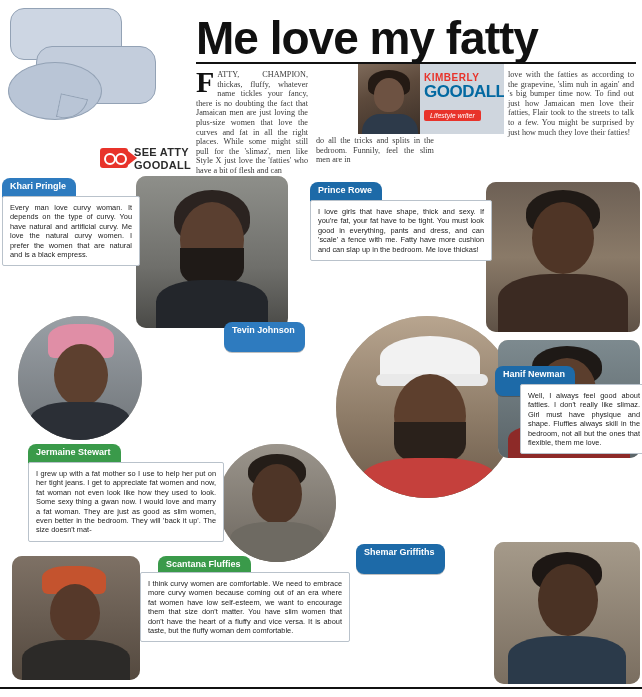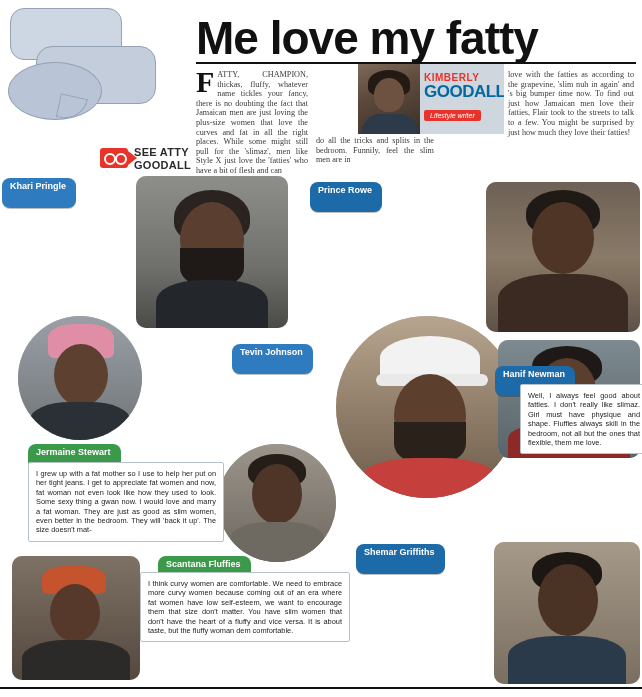--- a/index.html
+++ b/index.html
@@ -180,40 +180,42 @@
   <div class="photo rounded" style="left:136px;top:176px;width:152px;height:152px;">
     <div class="sk">
       <div class="bg" style="background:linear-gradient(180deg,#8e8f8a 0%,#6f6f6b 60%,#4a4a47 100%);"></div>
       <div class="hair" style="left:38px;top:14px;width:76px;height:54px;background:#2b2320;"></div>
       <div class="head" style="left:44px;top:26px;width:64px;height:76px;background:#5a3f30;"></div>
       <div style="position:absolute;left:44px;top:72px;width:64px;height:40px;border-radius:0 0 50% 50%;background:#1f1a17;"></div>
       <div class="torso" style="left:20px;top:104px;width:112px;height:54px;background:#23262b;"></div>
     </div>
   </div>
   <div class="tag" style="left:2px;top:178px;">Khari Pringle</div>
+  <div class="quote" style="left:2px;top:196px;width:122px;">Every man love curvy woman. It depends on the type of curvy. You have natural and artificial curvy. Me love the natural curvy women. I prefer the women that are natural and is a black empress.</div>
 
   <div class="photo rounded" style="left:486px;top:182px;width:154px;height:150px;">
     <div class="sk">
       <div class="bg" style="background:linear-gradient(180deg,#6d6055 0%,#8a7a68 50%,#5e5146 100%);"></div>
       <div class="hair" style="left:40px;top:8px;width:74px;height:46px;background:#201a16;"></div>
       <div class="head" style="left:46px;top:20px;width:62px;height:72px;background:#4f3526;"></div>
       <div class="torso" style="left:12px;top:92px;width:130px;height:62px;background:#3b2a22;"></div>
     </div>
   </div>
   <div class="tag dk" style="left:310px;top:182px;">Prince Rowe</div>
+  <div class="quote" style="left:310px;top:200px;width:166px;">I love girls that have shape, thick and sexy. If you're fat, your fat have to be tight. You must look good in everything, pants and dress, and can 'scale' a fence with me. Fatty have more cushion and can slap up in the bedroom. Me love thickas!</div>
 
   <div class="photo circle" style="left:18px;top:316px;width:124px;height:124px;">
     <div class="sk">
       <div class="bg" style="background:linear-gradient(180deg,#9aa0a6 0%,#6f7478 100%);"></div>
       <div class="cap" style="left:30px;top:8px;width:66px;height:34px;background:#e08ea6;"></div>
       <div class="head" style="left:36px;top:28px;width:54px;height:62px;background:#5d402f;"></div>
       <div class="torso" style="left:12px;top:86px;width:100px;height:44px;background:#2b2f36;"></div>
     </div>
   </div>
-  <div class="tag" style="left:232px;top:322px;margin-top:22px;">Tevin Johnson</div>
+  <div class="tag" style="left:224px;top:322px;">Tevin Johnson</div>
 
   <div class="photo circle" style="left:336px;top:316px;width:182px;height:182px;">
     <div class="sk">
       <div class="bg" style="background:linear-gradient(180deg,#b8a58f 0%,#8e7c68 55%,#6c5b4a 100%);"></div>
       <div class="cap" style="left:44px;top:20px;width:100px;height:44px;background:#f2f2f2;border-radius:50% 50% 4px 4px;"></div>
       <div style="position:absolute;left:40px;top:58px;width:112px;height:12px;background:#e9e9e9;border-radius:6px;"></div>
       <div class="head" style="left:58px;top:58px;width:72px;height:84px;background:#5d3f2d;"></div>
       <div style="position:absolute;left:58px;top:106px;width:72px;height:44px;border-radius:0 0 50% 50%;background:#2a211b;"></div>
       <div class="torso" style="left:26px;top:142px;width:134px;height:48px;background:#c5403c;"></div>
     </div>

